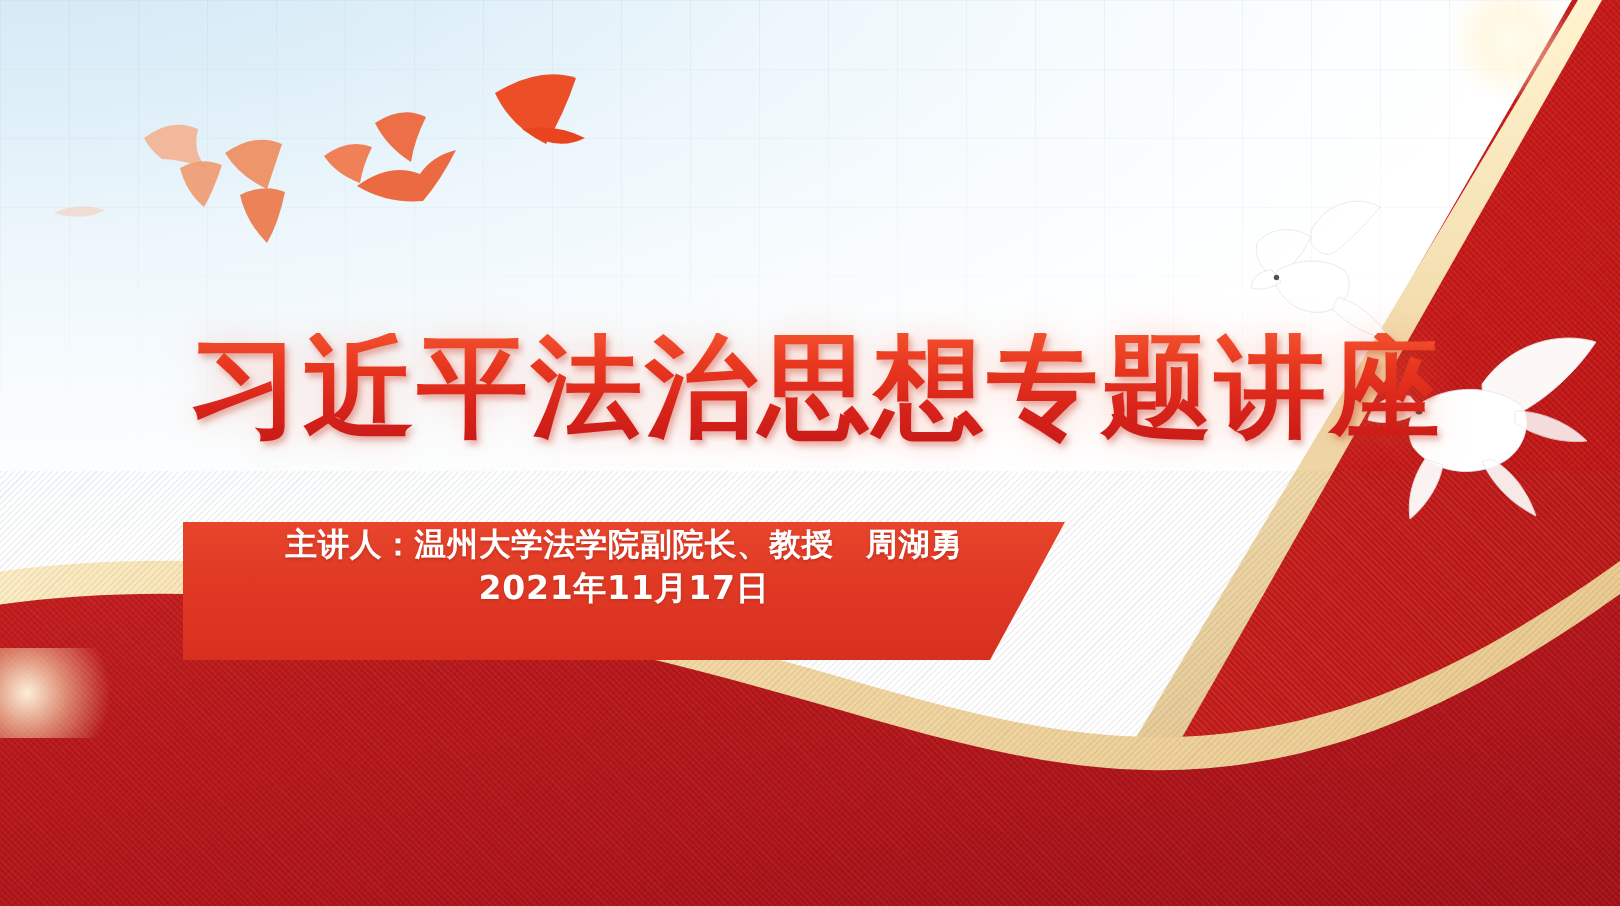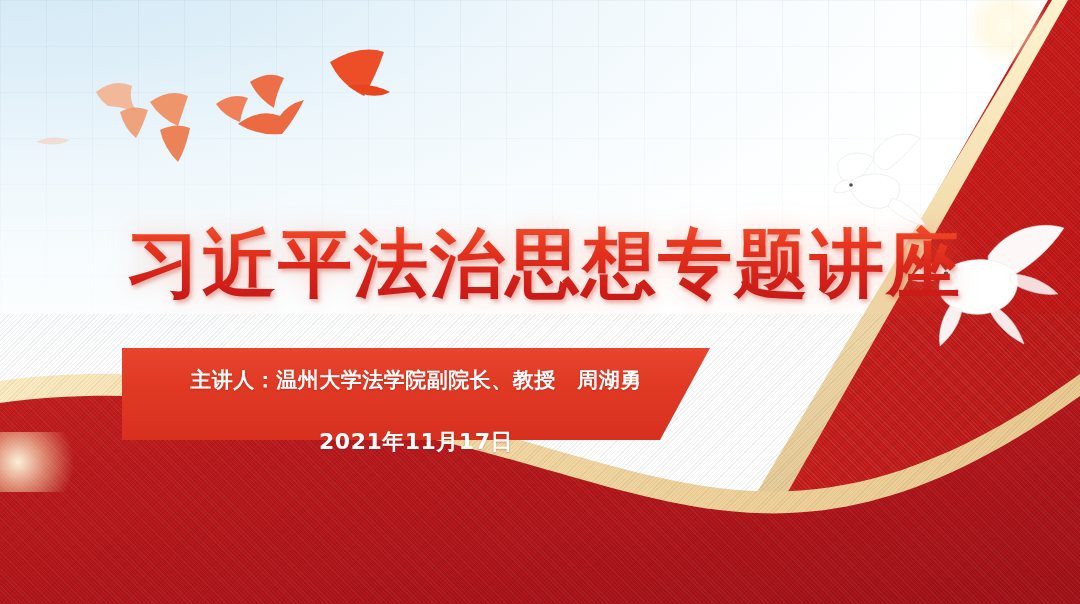--- a/index.html
+++ b/index.html
@@ -85,21 +85,21 @@
   .dove{ position:absolute; }
   .dove-a{ left:822px; top:128px; width:118px; height:104px; }
   .dove-b{ left:892px; top:212px; width:182px; height:138px; }
 
   
   .title{
     position:absolute;
     left:0; right:0;
     top:222px;
     text-align:center;
-    font-family:Liberation Serif, serif;
+    font-family:Liberation Mono, monospace;
     font-weight:bold;
     font-size:74px;
     line-height:84px;
     letter-spacing:2px;
     padding-left:8px;
     background:linear-gradient(180deg,#f2502e 0%,#e8371f 26%,#d8241a 58%,#c41717 100%);
     -webkit-background-clip:text;
             background-clip:text;
     color:transparent;
     -webkit-text-fill-color:transparent;
@@ -112,26 +112,25 @@
     position:absolute;
     left:122px; top:348px;
     width:588px; height:92px;
     background:linear-gradient(180deg,#e8452c 0%,#e03a25 40%,#d8301f 100%);
     -webkit-clip-path:polygon(0 0, 588px 0, 538px 92px, 0 92px);
             clip-path:polygon(0 0, 588px 0, 538px 92px, 0 92px);
     box-shadow:0 2px 10px rgba(170,40,20,.22);
   }
   .banner-text{
     position:absolute; left:122px; top:348px; width:588px; height:92px;
-    display:flex; flex-direction:column; align-items:center; justify-content:space-between;
+    display:flex; flex-direction:column; align-items:center; justify-content:flex-start;
     color:#ffffff;
     font-family:"DejaVu Sans","Liberation Sans",sans-serif;
     font-weight:bold;
     text-shadow:0 1px 2px rgba(140,25,15,.35);
-    margin-top:17px;
   }
   .banner-line1{ font-size:21px; line-height:30px; letter-spacing:.5px; white-space:nowrap; }
   .banner-line2{ font-size:22px; line-height:30px; letter-spacing:.5px; white-space:nowrap; }
 </style>
 </head>
 <body>
 
 <div id="poster">
 
   <div class="sky"></div>

